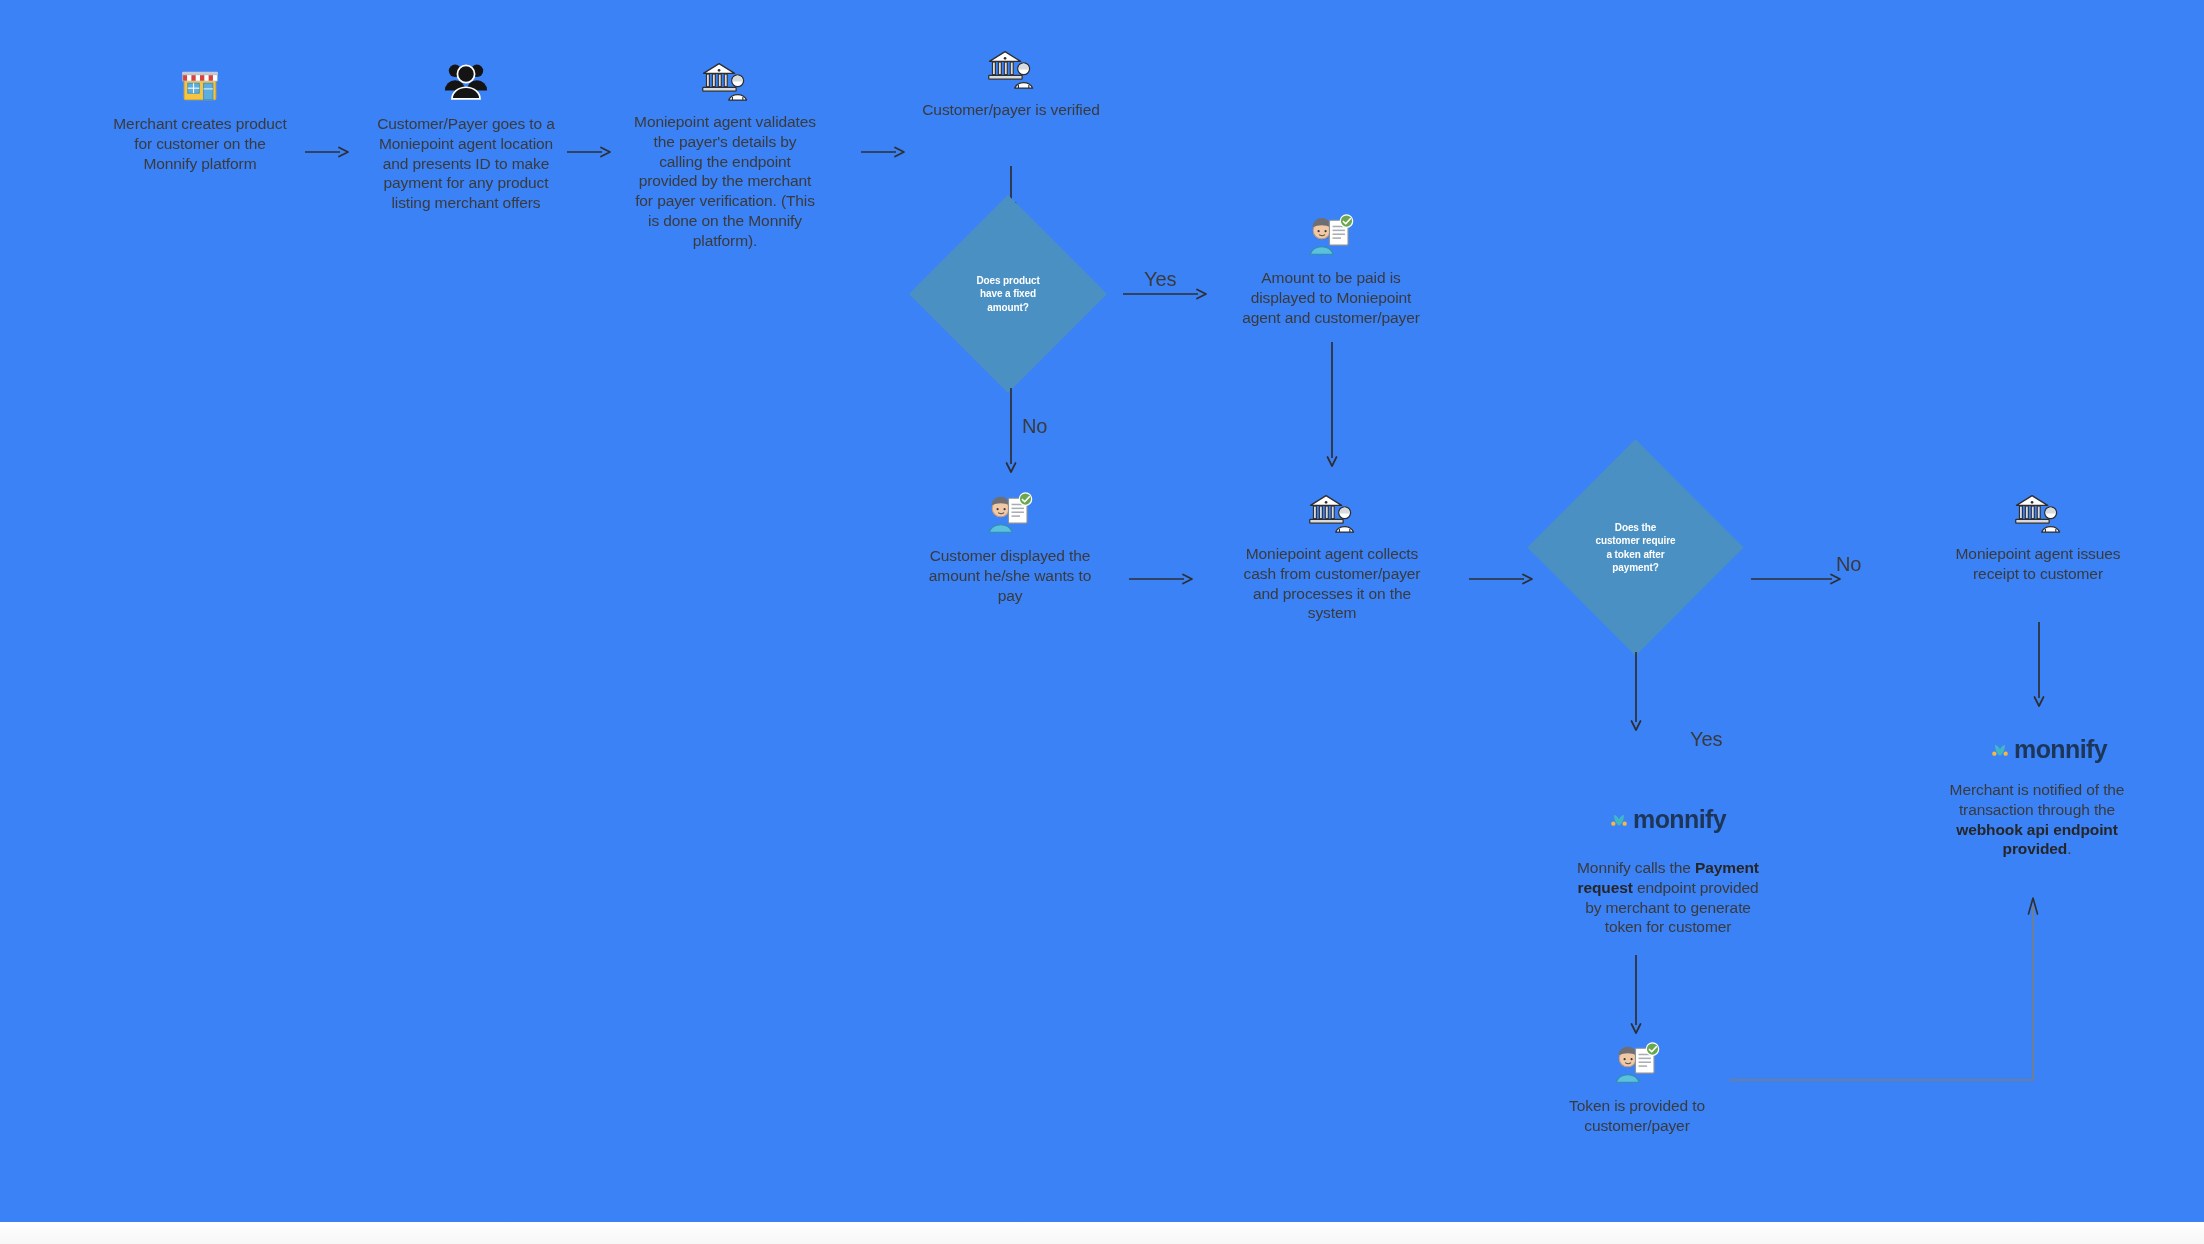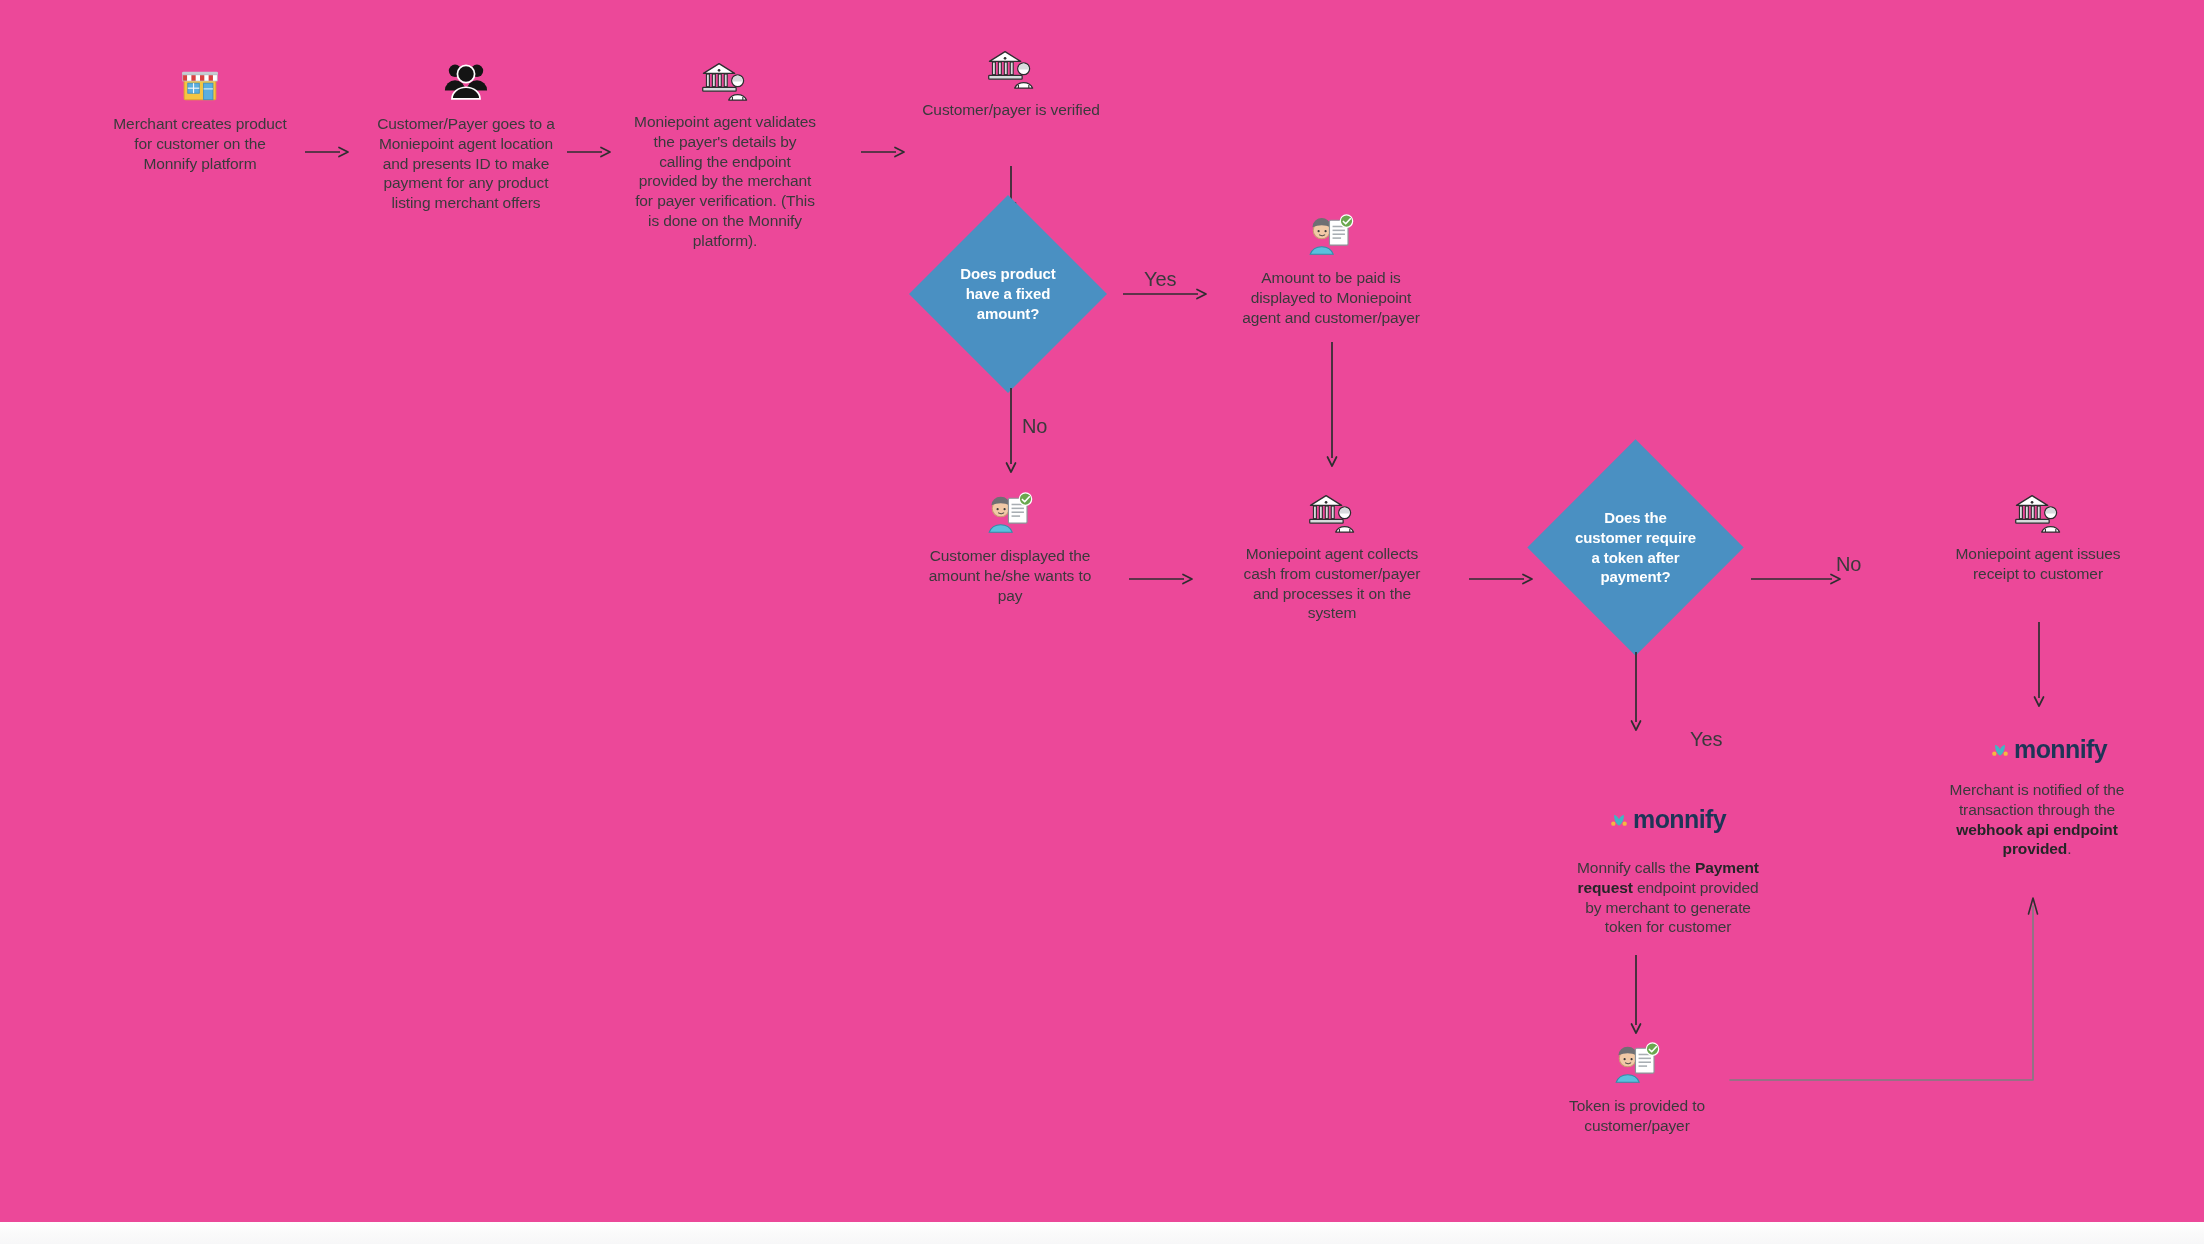--- a/index.html
+++ b/index.html
@@ -6,21 +6,21 @@
   * { box-sizing: border-box; }
   html, body {
     margin: 0; padding: 0;
     background: #ffffff;
     font-family: "Liberation Sans", sans-serif;
   }
   #canvas {
     position: relative;
     width: 2204px;
     height: 1244px;
-    background: #ec4899;
+    background: #3b82f6;
     overflow: hidden;
   }
   .bottom-band {
     position: absolute;
     left: 0; bottom: 0;
     width: 2204px; height: 22px;
     background: linear-gradient(to bottom, #ffffff 0%, #fafafa 55%, #f7f7f8 100%);
   }
 
   
@@ -52,21 +52,21 @@
   .diamond .shape {
     position: absolute;
     inset: 0;
     background: #4a90c2;
     transform: rotate(45deg);
   }
   .diamond .dlabel {
     position: relative;
     z-index: 2;
     color: #ffffff;
-    font-size: 15px;
+    font-size: 10px;
     font-weight: 700;
     line-height: 1.33;
     letter-spacing: -0.1px;
     white-space: pre-line;
     text-align: center;
     padding: 0 6px;
   }
 
   
   .conn { position: absolute; }

